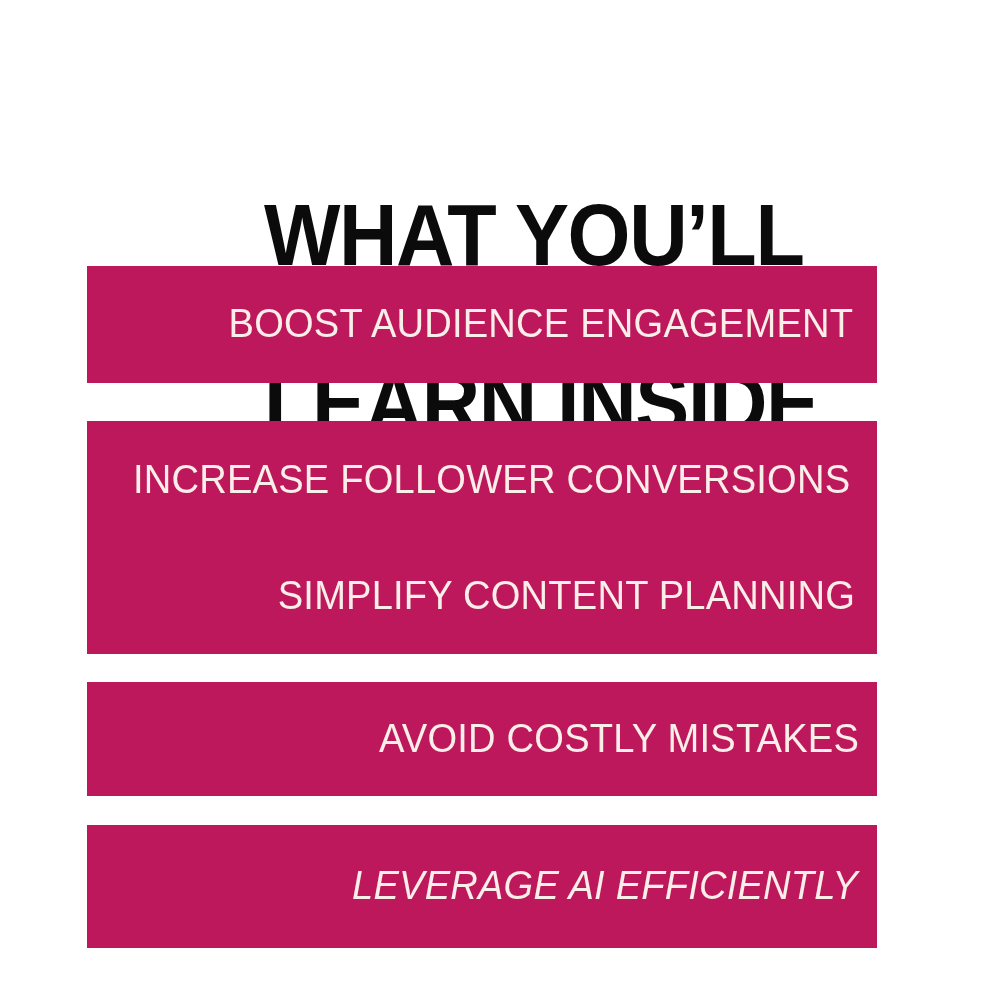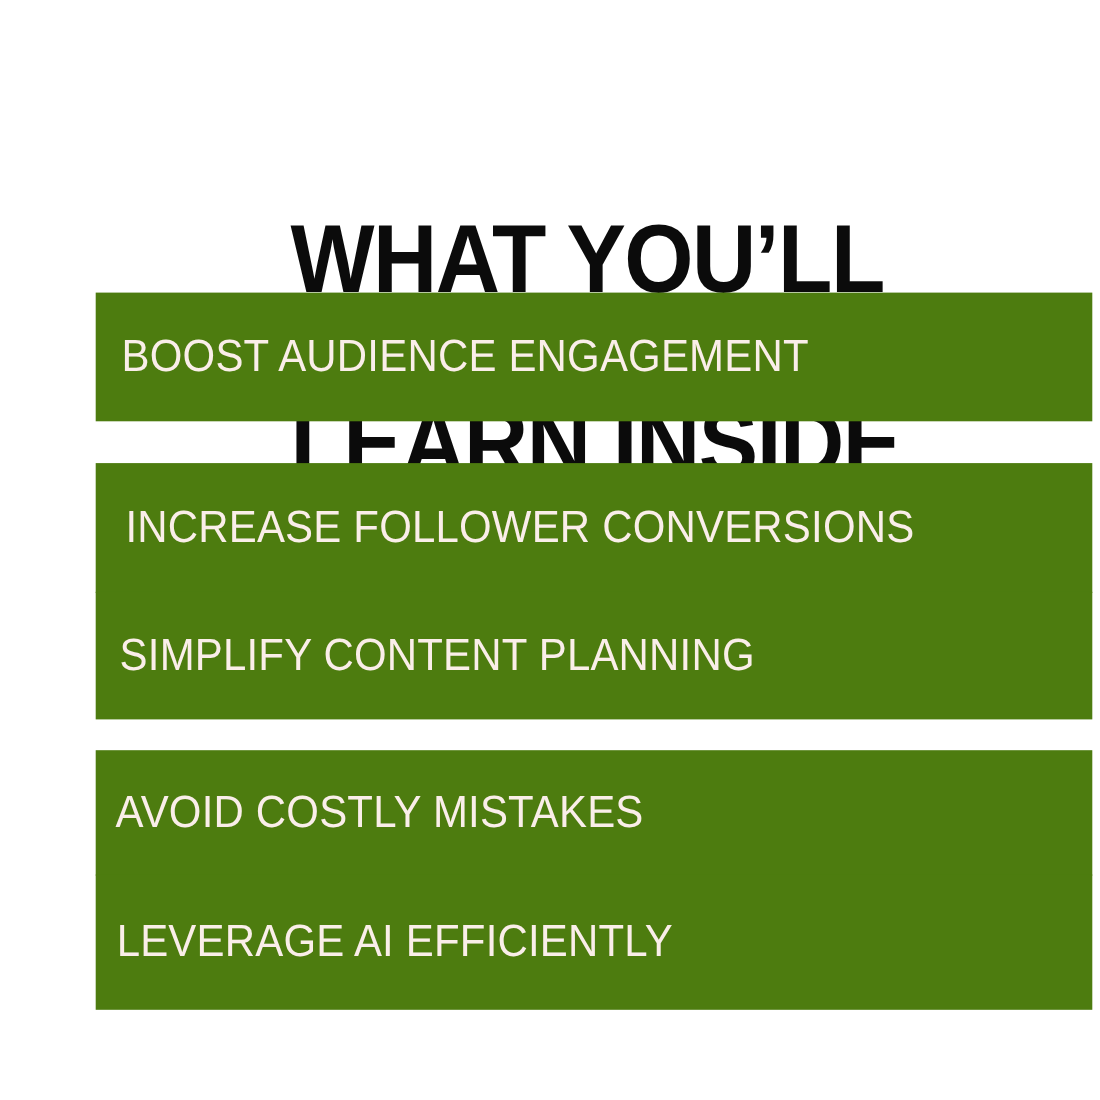--- a/index.html
+++ b/index.html
@@ -50,25 +50,25 @@
   
   .bars {
     position: absolute;
     left: 47px;
     top: 266px;
     width: 906px;
   }
   .bar {
     position: absolute;
     left: 0;
-    width: 906px;
-    background: #4d7c0f;
+    width: 790px;
+    background: #be185d;
     display: flex;
     align-items: center;
-    justify-content: flex-start;
+    justify-content: flex-end;
     box-sizing: border-box;
   }
   .bar-label {
     color: #faeee9;
     font-family: "Liberation Sans", sans-serif;
     font-weight: 400;
     font-size: 41px;
     line-height: 1;
     letter-spacing: 0.2px;
     text-transform: uppercase;
@@ -76,21 +76,21 @@
     white-space: nowrap;
     display: block;
     padding-bottom: 2px;
   }
 
   
   .bar-1 { top: 0px;   height: 117px; }
   .bar-2 { top: 155px; height: 118px; }
   .bar-3 { top: 272px; height: 116px; }
   .bar-4 { top: 416px; height: 114px; }
-  .bar-5 { top: 529px; height: 123px; }
+  .bar-5 { top: 559px; height: 123px; font-style: italic; }
 </style>
 </head>
 <body>
 
 <div class="poster">
 
   <h1 class="heading">
     <span class="heading-line">WHAT YOU’LL</span>
     <span class="heading-line">LEARN INSIDE</span>
   </h1>

